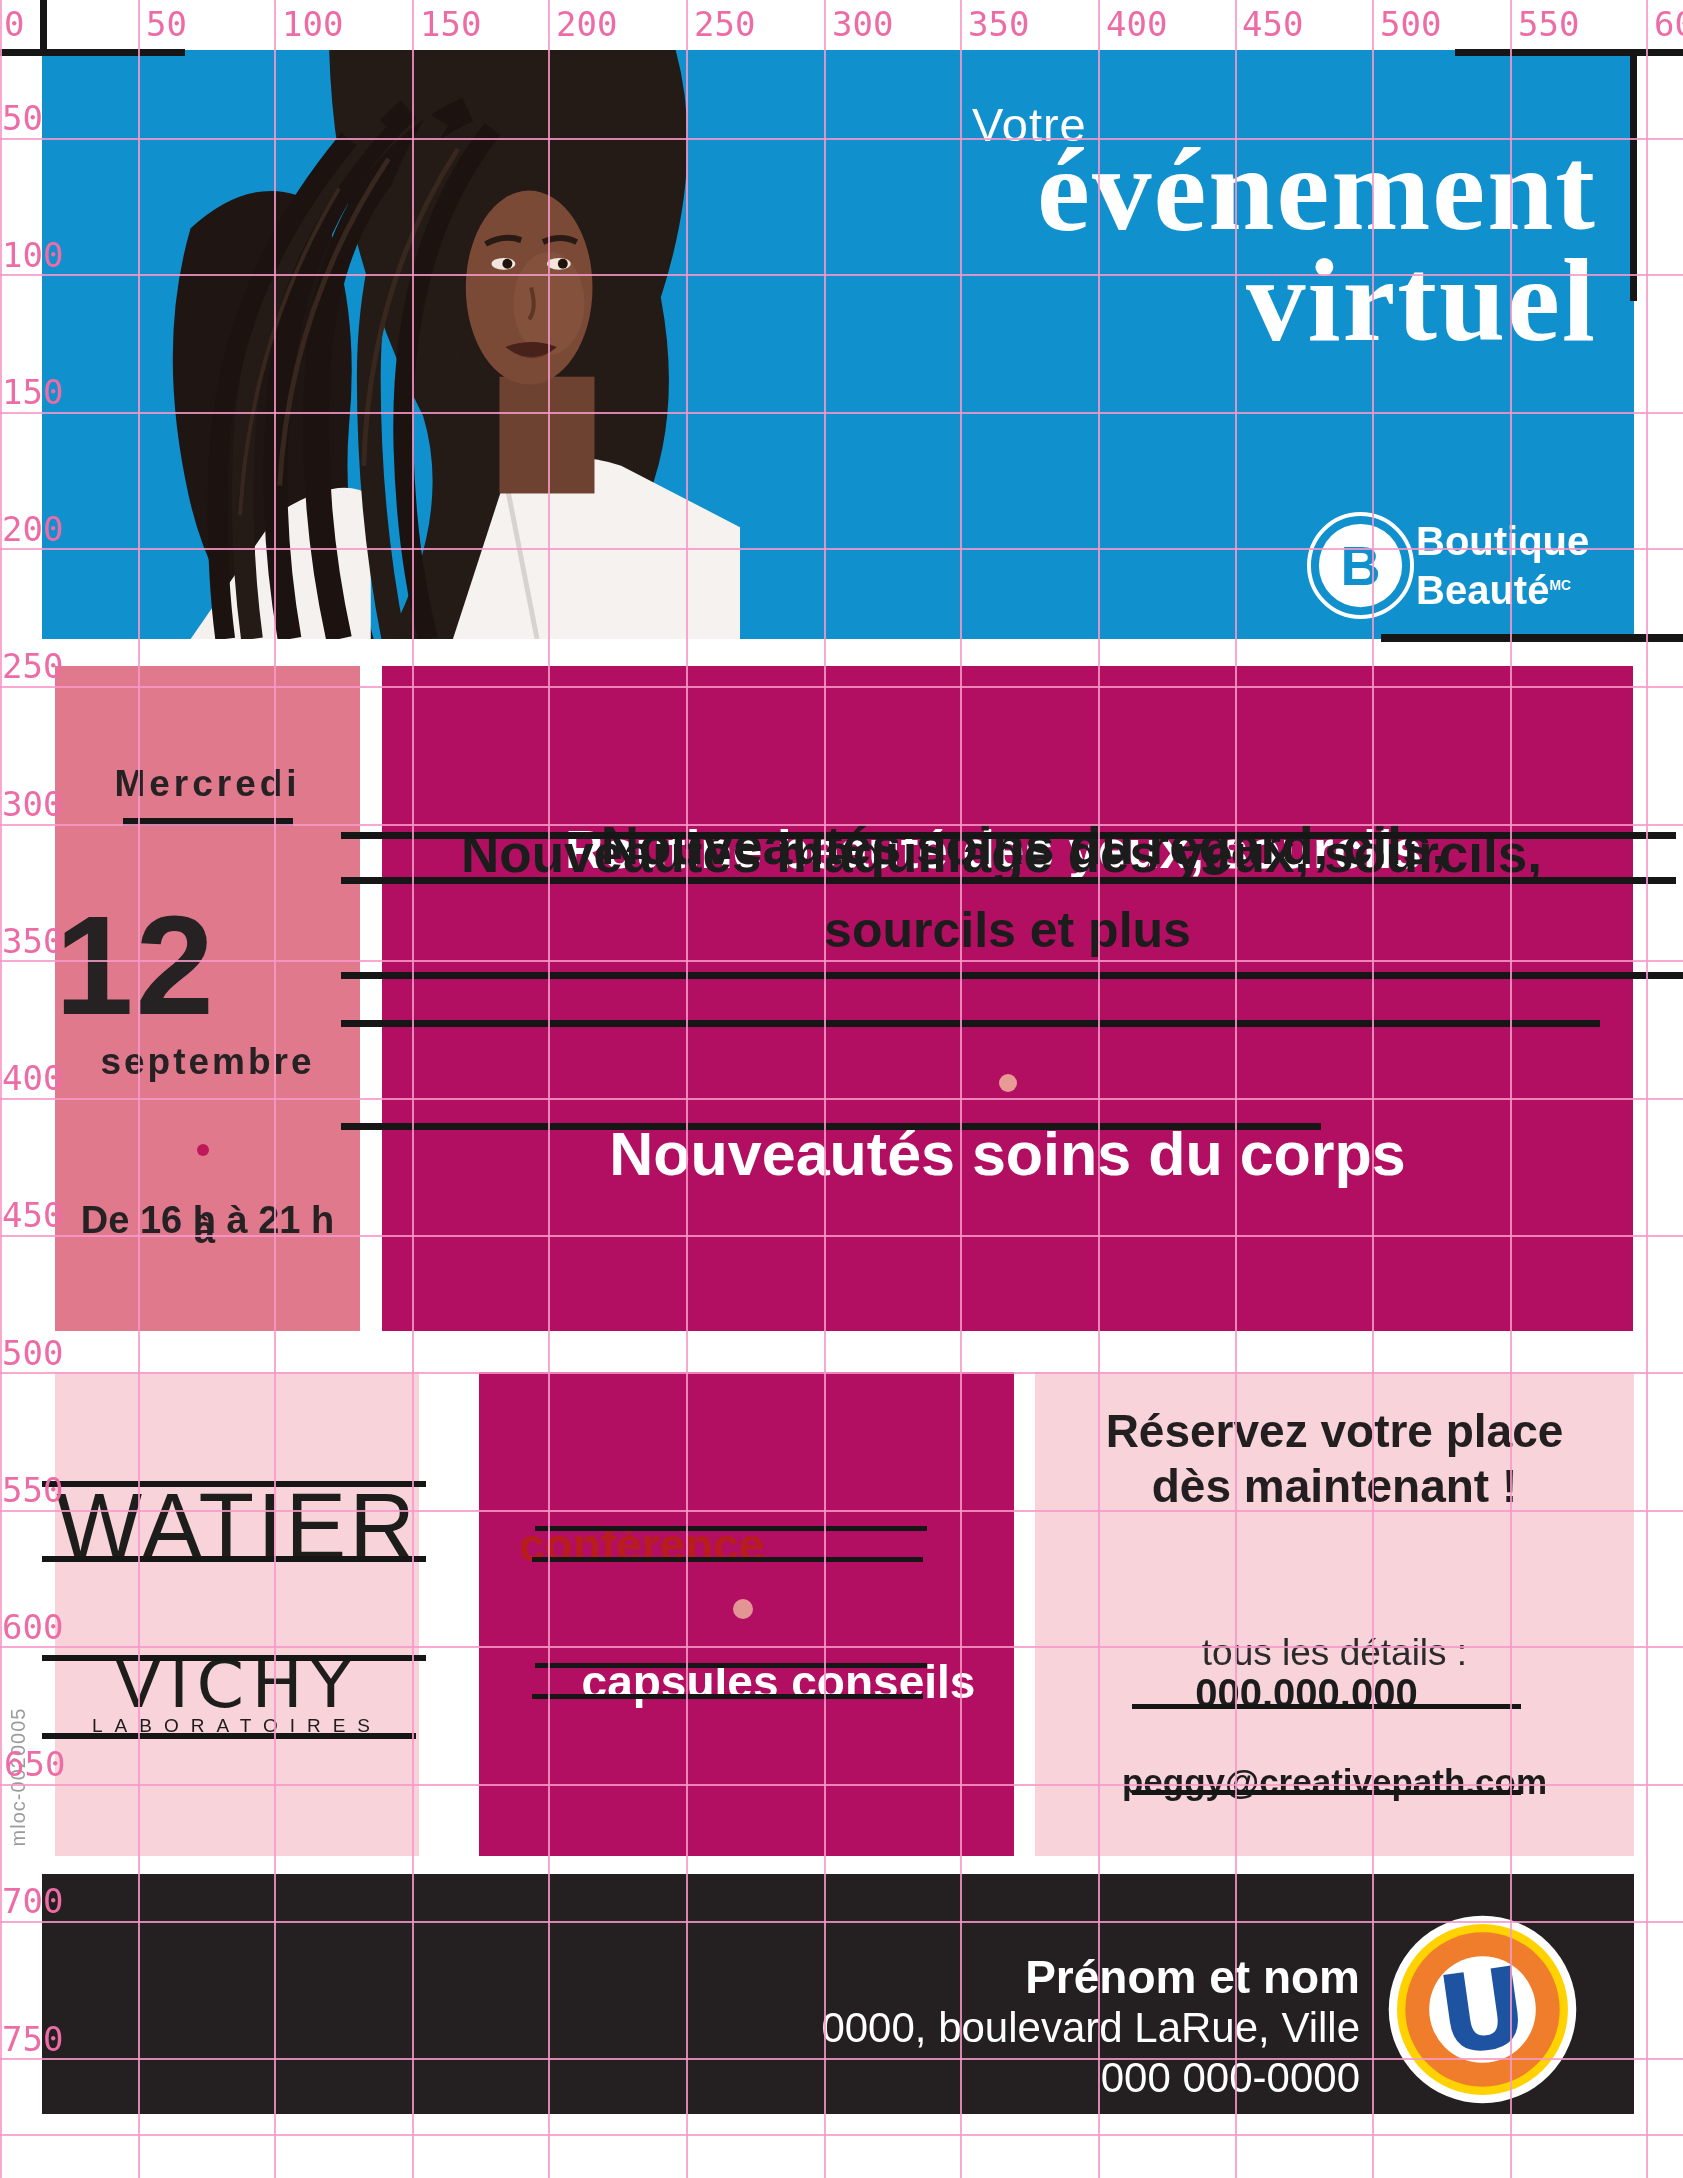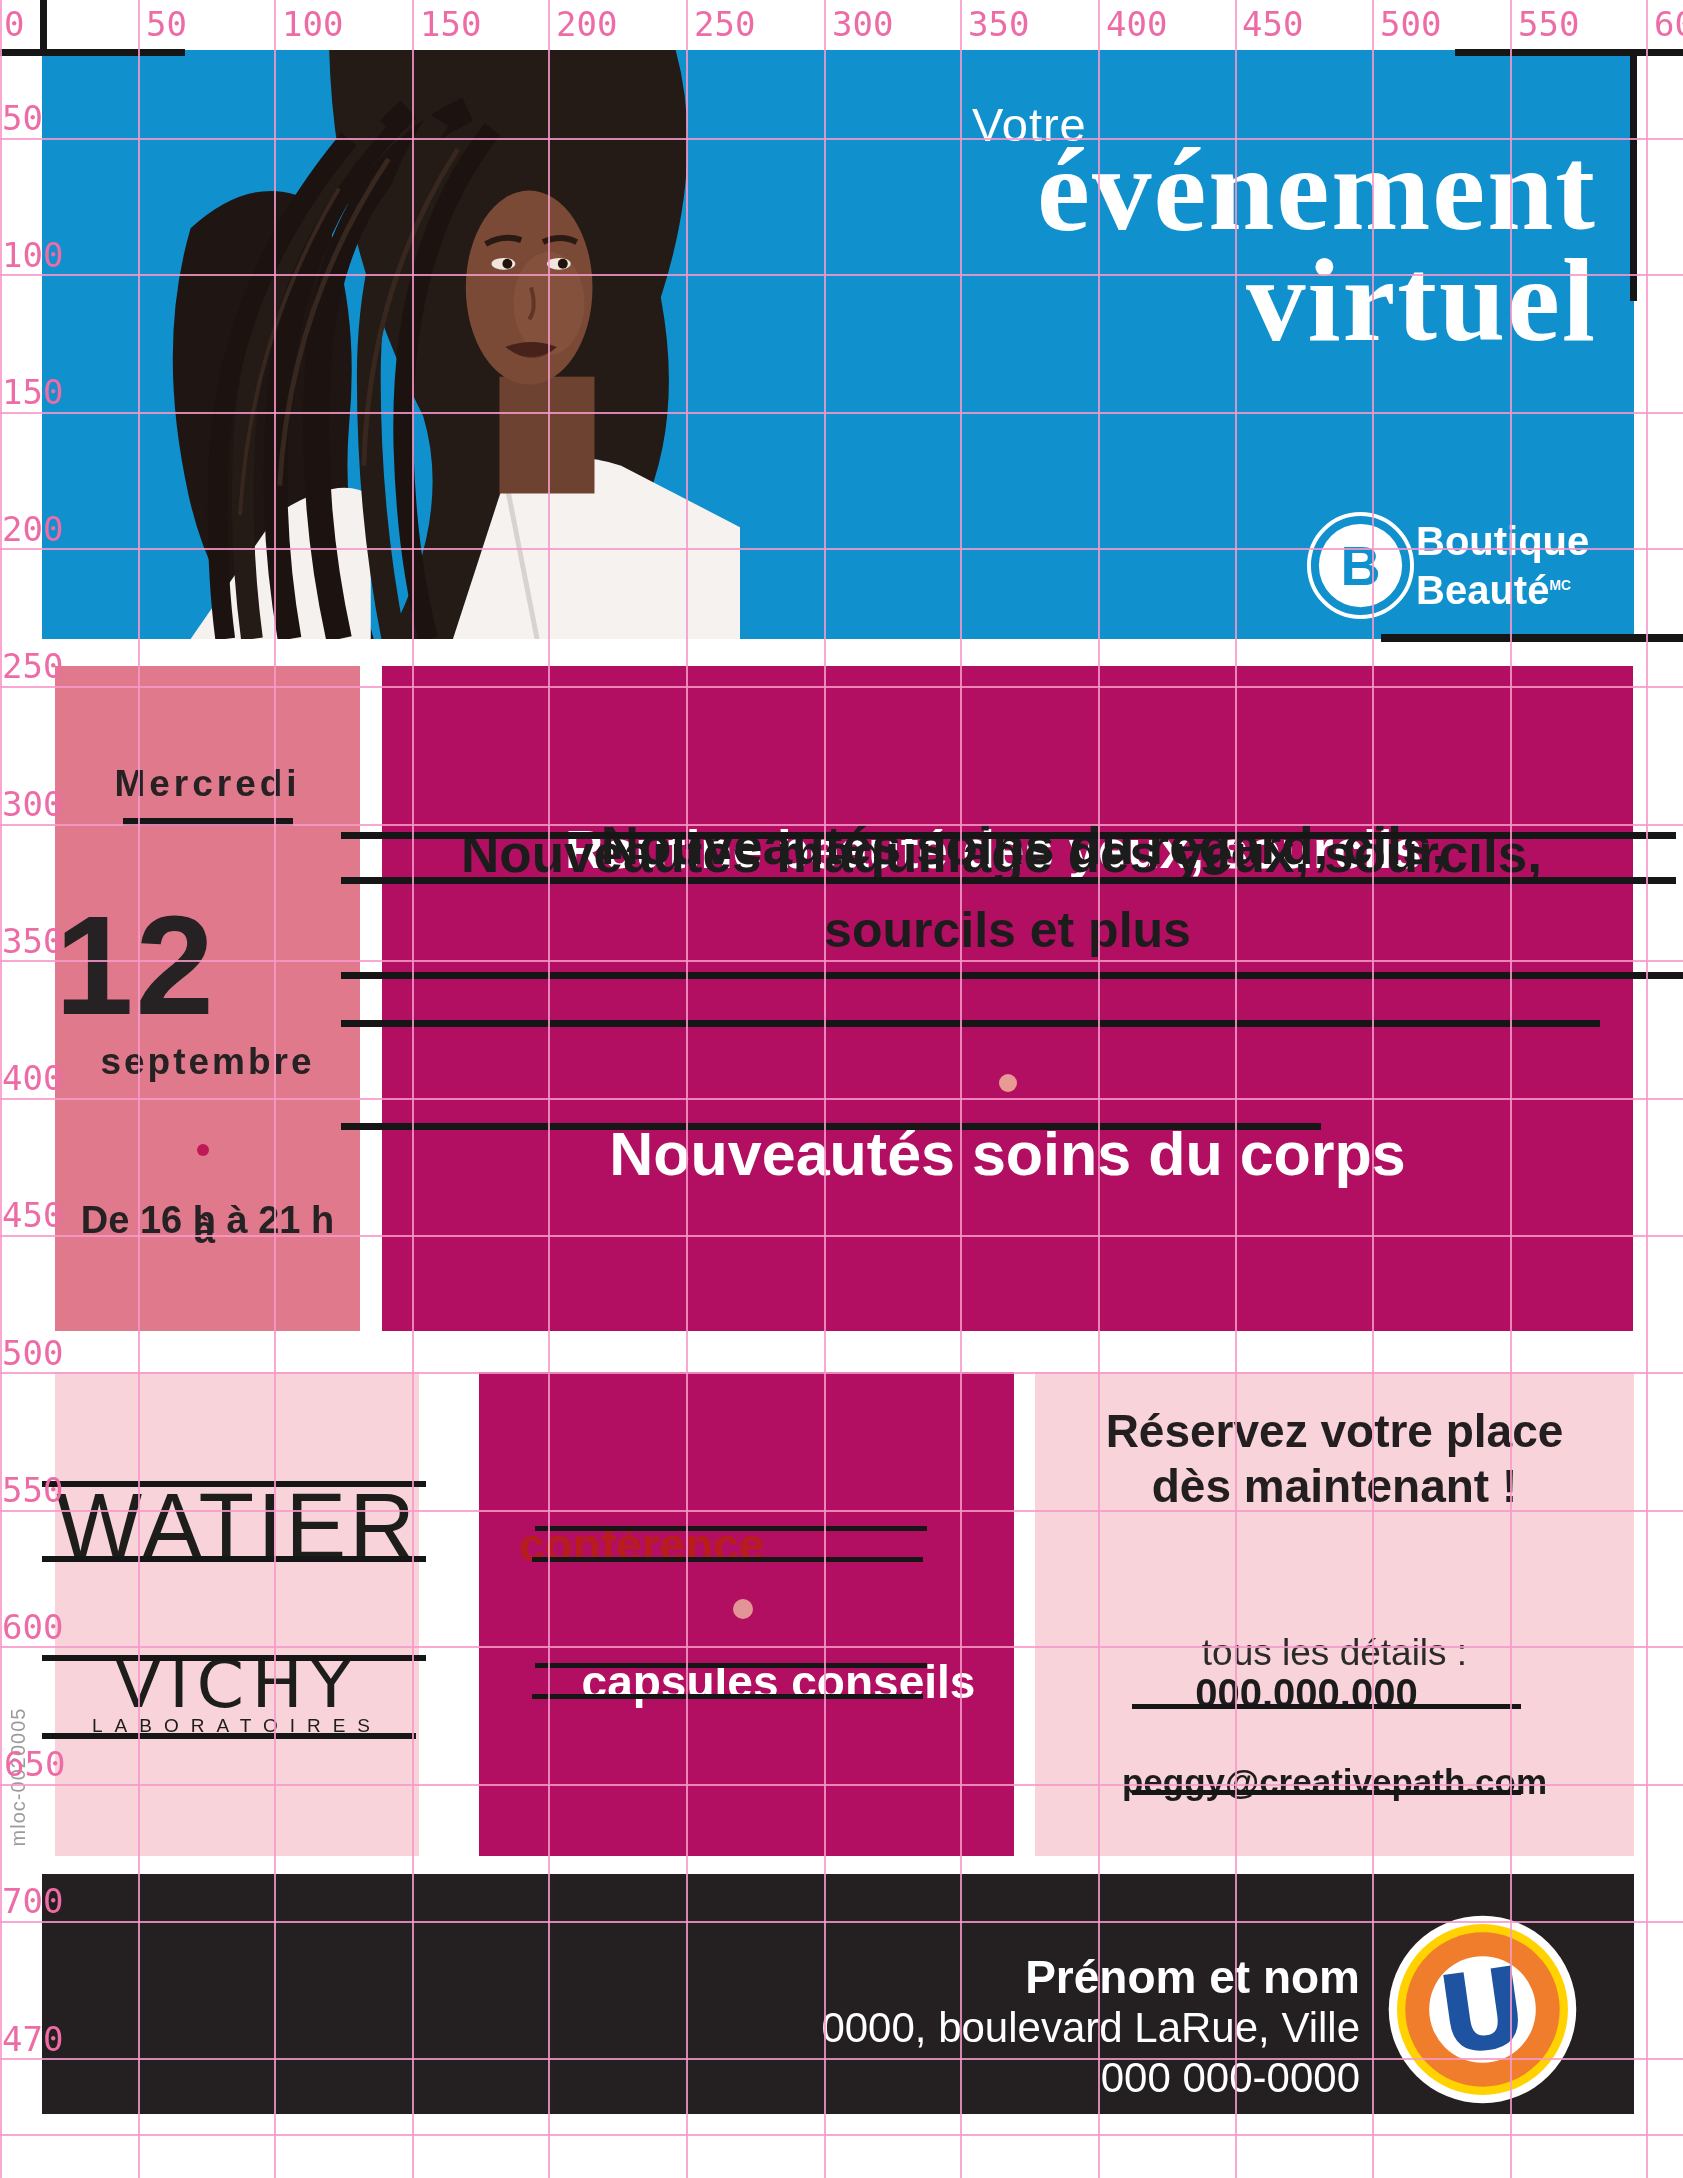--- a/index.html
+++ b/index.html
@@ -270,17 +270,17 @@
       <div class="rlabel" style="left: 2px; top: 1333px;">500</div>
       <div class="gridline" style="left: 0px; top: 1510px; width: 1683px; height: 2px;"></div>
       <div class="rlabel" style="left: 2px; top: 1470px;">550</div>
       <div class="gridline" style="left: 0px; top: 1646px; width: 1683px; height: 2px;"></div>
       <div class="rlabel" style="left: 2px; top: 1607px;">600</div>
       <div class="gridline" style="left: 0px; top: 1784px; width: 1683px; height: 2px;"></div>
       <div class="rlabel" style="left: 4px; top: 1744px;">650</div>
       <div class="gridline" style="left: 0px; top: 1921px; width: 1683px; height: 2px;"></div>
       <div class="rlabel" style="left: 2px; top: 1881px;">700</div>
       <div class="gridline" style="left: 0px; top: 2058px; width: 1683px; height: 2px;"></div>
-      <div class="rlabel" style="left: 2px; top: 2019px;">470</div>
+      <div class="rlabel" style="left: 2px; top: 2019px;">750</div>
       <div class="gridline" style="left: 0px; top: 2134px; width: 1683px; height: 2px;"></div>
     </div>
 </div>
 
 
 </body></html>

